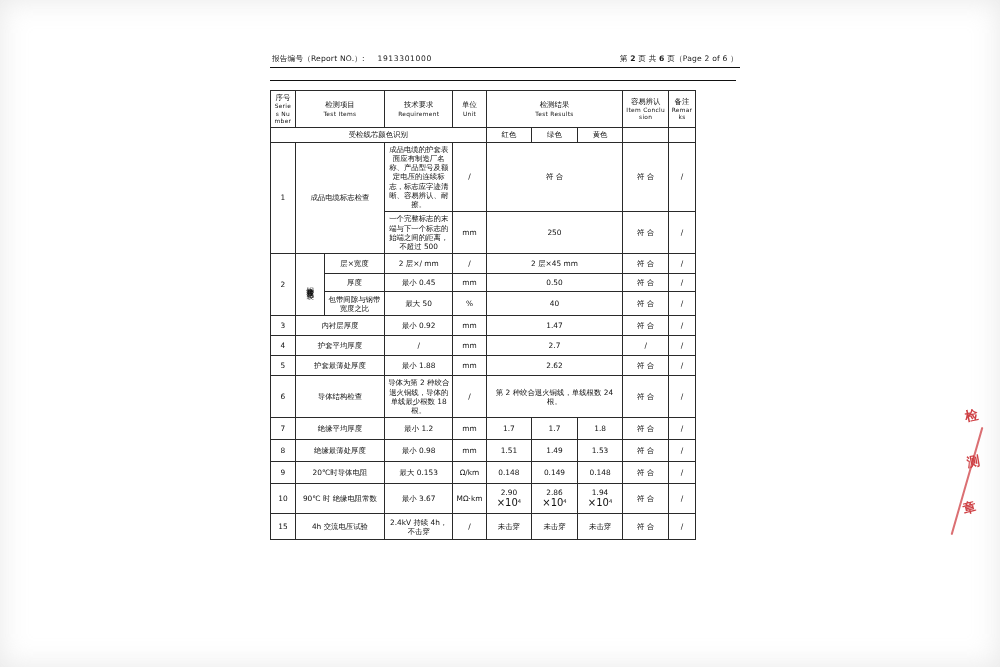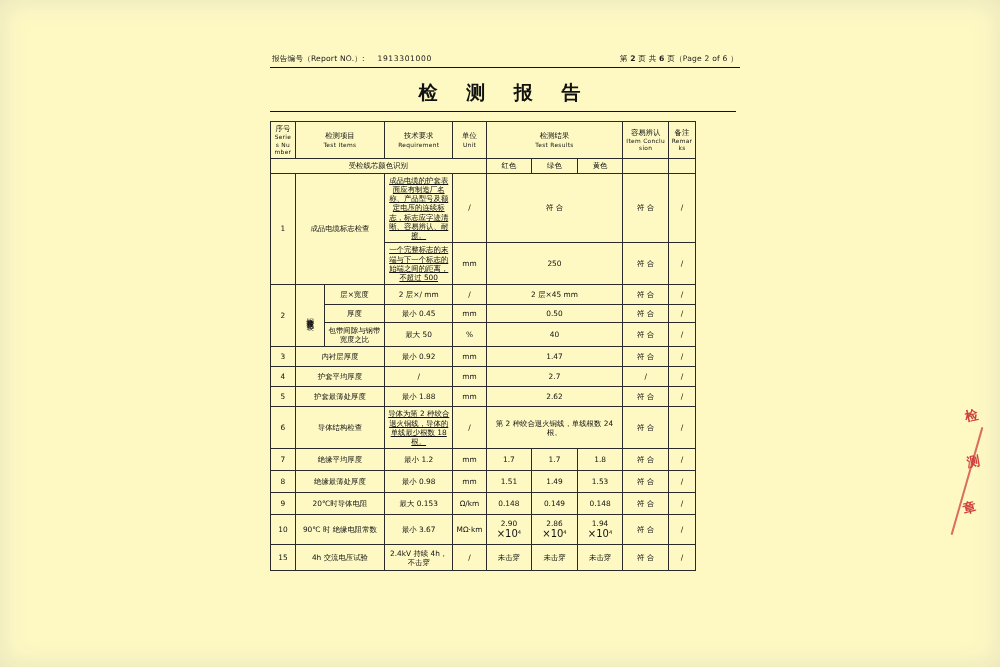--- a/index.html
+++ b/index.html
@@ -4,21 +4,21 @@
 <style>
   html,body{margin:0;padding:0;}
   body{
     width:1000px;height:667px;
     background:#c9c9c9;
     font-family:"DejaVu Sans", sans-serif;
     overflow:hidden;
   }
   .page{
     position:absolute;left:0;top:0;width:1000px;height:667px;
-    background:#fef9c3;
+    background:#ffffff;
   }
   
   .page:before{
     content:"";position:absolute;left:0;top:0;right:0;bottom:0;
     box-shadow:inset 0 0 28px rgba(180,180,180,.30);
     pointer-events:none;
   }
   .sheet{
     position:absolute;left:270px;top:18px;width:470px;
   }
@@ -56,21 +56,21 @@
     font-size:7.4px;color:#111;
     padding:2px 2px;
     vertical-align:middle;
     line-height:1.25;
     text-align:center;
     word-break:break-all;
   }
   .hcell{line-height:1.15;padding:3px 1px;}
   .hcell .cn{display:block;font-size:7.4px;}
   .hcell .en{display:block;font-size:5.9px;letter-spacing:.3px;margin-top:1px;font-family:"DejaVu Sans", sans-serif;}
-  .lft{text-align:left;padding-left:4px;text-decoration:underline;}
+  .lft{text-align:left;padding-left:4px;}
   .xs{font-size:10px;}
   .sup{font-size:5.2px;vertical-align:super;}
   .vert{
     writing-mode:vertical-rl;
     text-orientation:upright;
     letter-spacing:1px;
     display:inline-block;
     line-height:1.05;
     font-size:7.4px;
   }
@@ -106,21 +106,20 @@
       <div class="right">
         <span>第</span>
         <b>2</b>
         <span>页 共</span>
         <b>6</b>
         <span>页（Page 2 of 6 ）</span>
       </div>
     </div>
 
     <div class="titlewrap">
-      <div class="title-cn">检 测 报 告</div>
     </div>
     <div class="rule2"></div>
 
     <table class="rep">
       <colgroup>
         <col style="width:24px">
         <col style="width:28px">
         <col style="width:58px">
         <col style="width:66px">
         <col style="width:32px">

